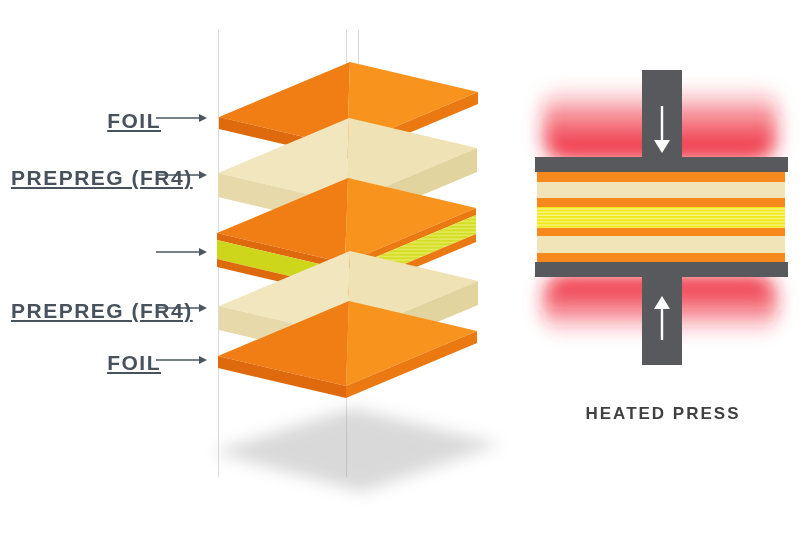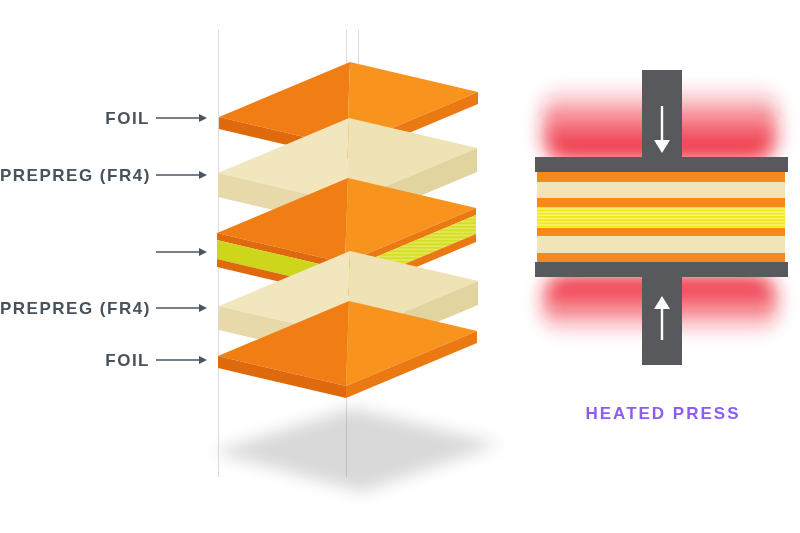--- a/index.html
+++ b/index.html
@@ -6,36 +6,37 @@
   .stage{
     position:relative;
     width:800px;height:533px;
     background:#ffffff;
     overflow:hidden;
     font-family:"Liberation Sans", sans-serif;
   }
   svg{position:absolute;left:0;top:0;}
   .stack-label{
     position:absolute;
-    left:0;width:150px;
+    left:11px;width:150px;
     text-align:right;
-    font-size:17px;
+    font-size:21px;
     font-weight:700;
     letter-spacing:1.5px;
     color:#47525D;
     white-space:nowrap;
+    text-decoration:underline;
   }
   .press-label{
     position:absolute;
     left:563px;top:404px;width:200px;
     text-align:center;
     font-size:17px;
     font-weight:700;
     letter-spacing:2px;
-    color:#8b5cf6;
+    color:#404040;
     white-space:nowrap;
   }
 </style>
 </head>
 <body>
 
 <div class="stage">
 
   <svg width="800" height="533" viewBox="0 0 800 533">
     <defs>

